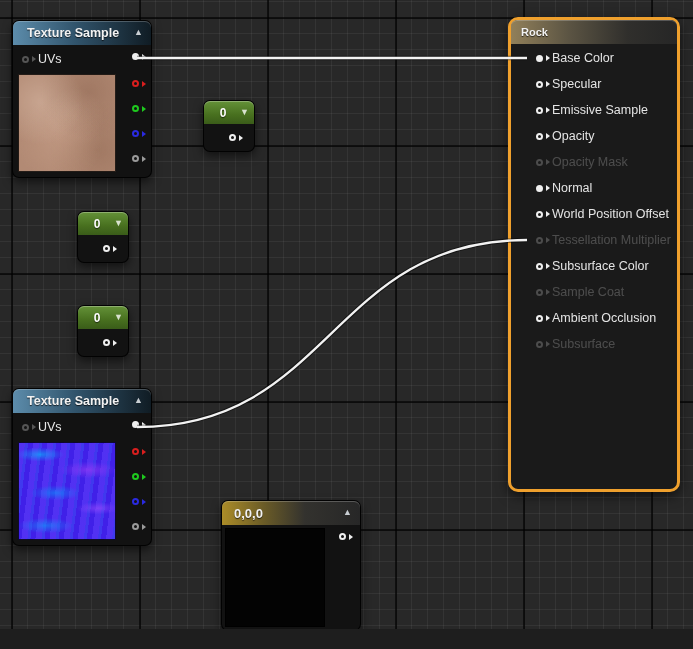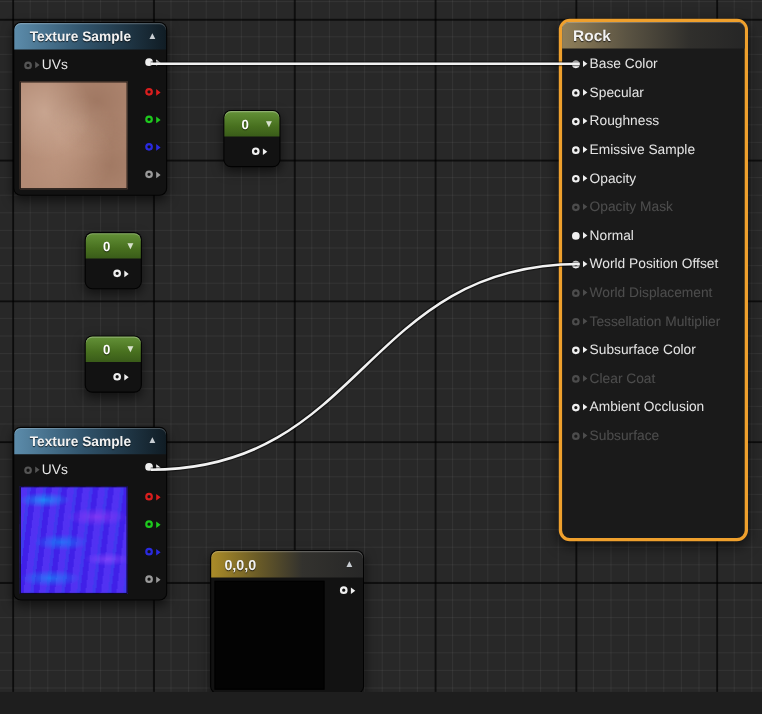--- a/index.html
+++ b/index.html
@@ -94,22 +94,22 @@
   .vec-header{background:linear-gradient(to right,#ab8c28 0%,#6b5c27 30%,#33322e 60%,#272727 100%);}
   .vec-header .node-title{padding-left:12px;font-size:13px;}
   .color-preview{position:absolute;left:3px;top:27px;width:100px;height:99px;
        background:#030303;border:1px solid rgba(0,0,0,0.9);}
 
   
   .rock-node{position:absolute;left:508px;top:17px;width:172px;height:475px;z-index:2;
        border:3px solid #efa02d;border-radius:10px;background:#1a1a1a;
        box-shadow:0 4px 12px rgba(0,0,0,0.6);}
   .rock-header{background:linear-gradient(to right,#91805a 0%,#5b5443 35%,#302f2c 70%,#262626 100%);}
-  .rock-header .node-title{padding-left:10px;font-size:14px;}
-  .rock-pins{list-style:none;margin:0;padding:1px 0 0 0;}
+  .rock-header .node-title{padding-left:10px;font-size:11px;}
+  .rock-pins{list-style:none;margin:0;padding:1px 0 0 16px;}
   .pin-row{height:26px;display:flex;align-items:center;padding-left:9px;gap:9px;}
   .pin-row .pin{color:#efefef;}
   .pin-label{color:#e4e4e4;font-size:12.5px;white-space:nowrap;}
   .pin-row[data-state="connected"] .pin{background:currentColor;}
   .pin-row[data-state="disabled"] .pin{color:rgba(255,255,255,0.22);}
   .pin-row[data-state="disabled"] .pin-label{color:rgba(255,255,255,0.22);}
 </style>
 </head>
 <body>
 
@@ -173,21 +173,21 @@
       <span class="uvs-label">UVs</span>
     </div>
     <div class="tex-preview tex-normal"></div>
     <span class="pin pin-white filled abs" style="left:119px;top:32px;"></span>
     <span class="pin pin-r abs" style="left:119px;top:59px;"></span>
     <span class="pin pin-g abs" style="left:119px;top:84px;"></span>
     <span class="pin pin-b abs" style="left:119px;top:109px;"></span>
     <span class="pin pin-a abs" style="left:119px;top:134px;"></span>
   </div>
 
-  <div class="node vec-node" style="left:191px;top:500px;">
+  <div class="node vec-node" style="left:221px;top:500px;">
     <div class="node-header vec-header">
       <span class="node-title">0,0,0</span>
       <span class="tri tri-up">▲</span>
     </div>
     <div class="color-preview"></div>
     <span class="pin pin-white abs" style="left:117px;top:32px;"></span>
   </div>
 
   <div class="rock-node">
     <div class="node-header rock-header">
@@ -197,57 +197,49 @@
       <li class="pin-row" data-state="connected">
         <span class="pin"></span>
         <span class="pin-label">Base Color</span>
       </li>
       <li class="pin-row" data-state="enabled">
         <span class="pin"></span>
         <span class="pin-label">Specular</span>
       </li>
       <li class="pin-row" data-state="enabled">
         <span class="pin"></span>
-        <span class="pin-label">Roughness</span>
-      </li>
-      <li class="pin-row" data-state="enabled">
-        <span class="pin"></span>
         <span class="pin-label">Emissive Sample</span>
       </li>
       <li class="pin-row" data-state="enabled">
         <span class="pin"></span>
         <span class="pin-label">Opacity</span>
       </li>
       <li class="pin-row" data-state="disabled">
         <span class="pin"></span>
         <span class="pin-label">Opacity Mask</span>
       </li>
       <li class="pin-row" data-state="connected">
         <span class="pin"></span>
         <span class="pin-label">Normal</span>
       </li>
       <li class="pin-row" data-state="enabled">
         <span class="pin"></span>
         <span class="pin-label">World Position Offset</span>
       </li>
       <li class="pin-row" data-state="disabled">
         <span class="pin"></span>
-        <span class="pin-label">World Displacement</span>
-      </li>
-      <li class="pin-row" data-state="disabled">
-        <span class="pin"></span>
         <span class="pin-label">Tessellation Multiplier</span>
       </li>
       <li class="pin-row" data-state="enabled">
         <span class="pin"></span>
         <span class="pin-label">Subsurface Color</span>
       </li>
       <li class="pin-row" data-state="disabled">
         <span class="pin"></span>
-        <span class="pin-label">Clear Coat</span>
+        <span class="pin-label">Sample Coat</span>
       </li>
       <li class="pin-row" data-state="enabled">
         <span class="pin"></span>
         <span class="pin-label">Ambient Occlusion</span>
       </li>
       <li class="pin-row" data-state="disabled">
         <span class="pin"></span>
         <span class="pin-label">Subsurface</span>
       </li>
     </ul>

